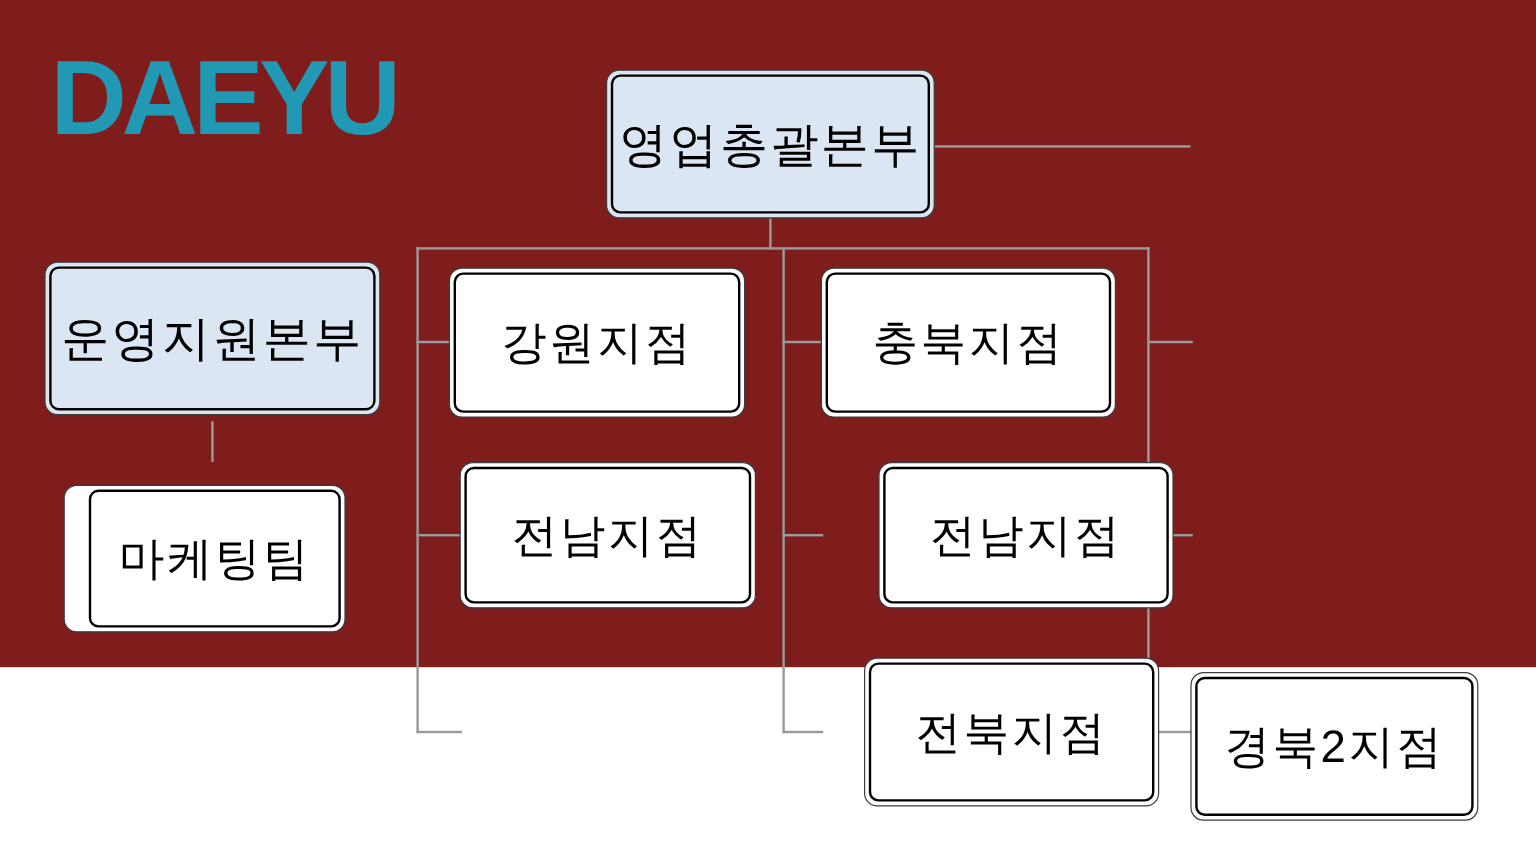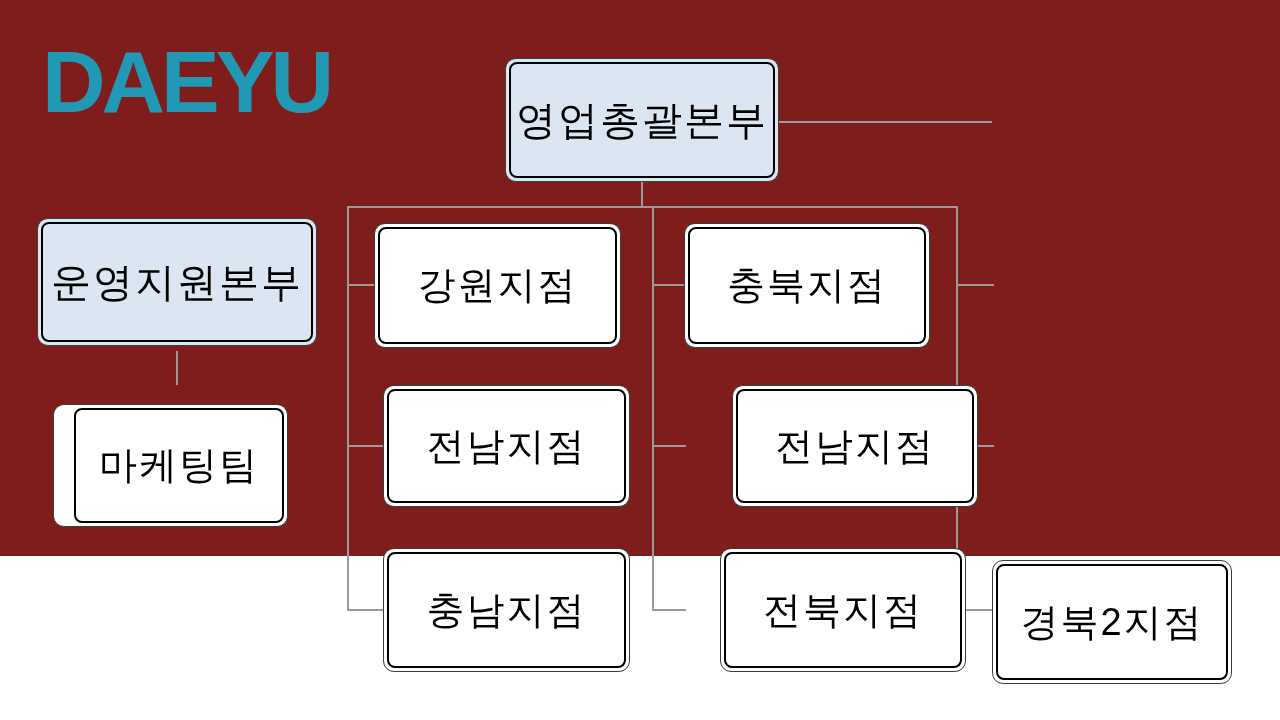--- a/index.html
+++ b/index.html
@@ -132,25 +132,20 @@
   <div class="node" id="n-c1r1">
     <div class="inner">
       <span class="lbl">강원지점</span>
     </div>
   </div>
   <div class="node" id="n-c1r2">
     <div class="inner">
       <span class="lbl">전남지점</span>
     </div>
   </div>
-  <div class="node" id="n-c1r3">
-    <div class="inner">
-      <span class="lbl">충남지점</span>
-    </div>
-  </div>
 
   <div class="node" id="n-c2r1">
     <div class="inner">
       <span class="lbl">충북지점</span>
     </div>
   </div>
   <div class="node" id="n-c2r2">
     <div class="inner">
       <span class="lbl">전남지점</span>
     </div>

